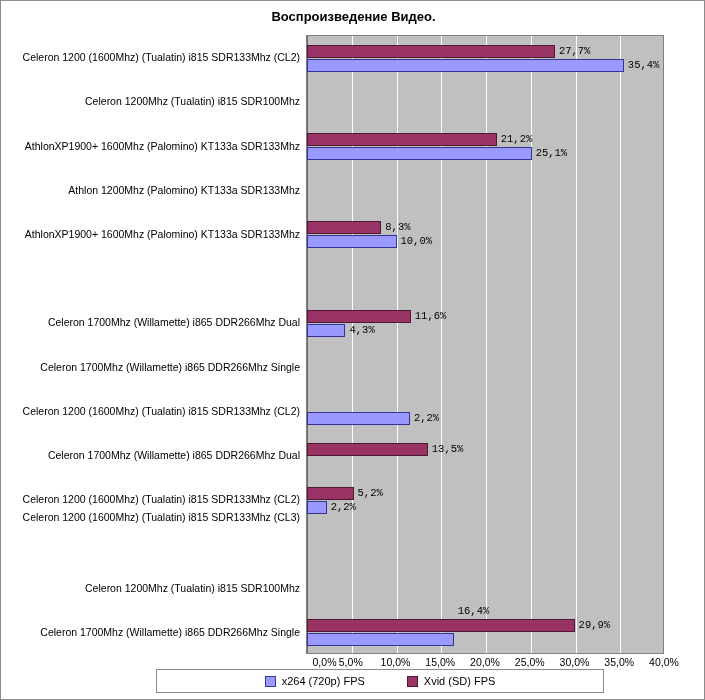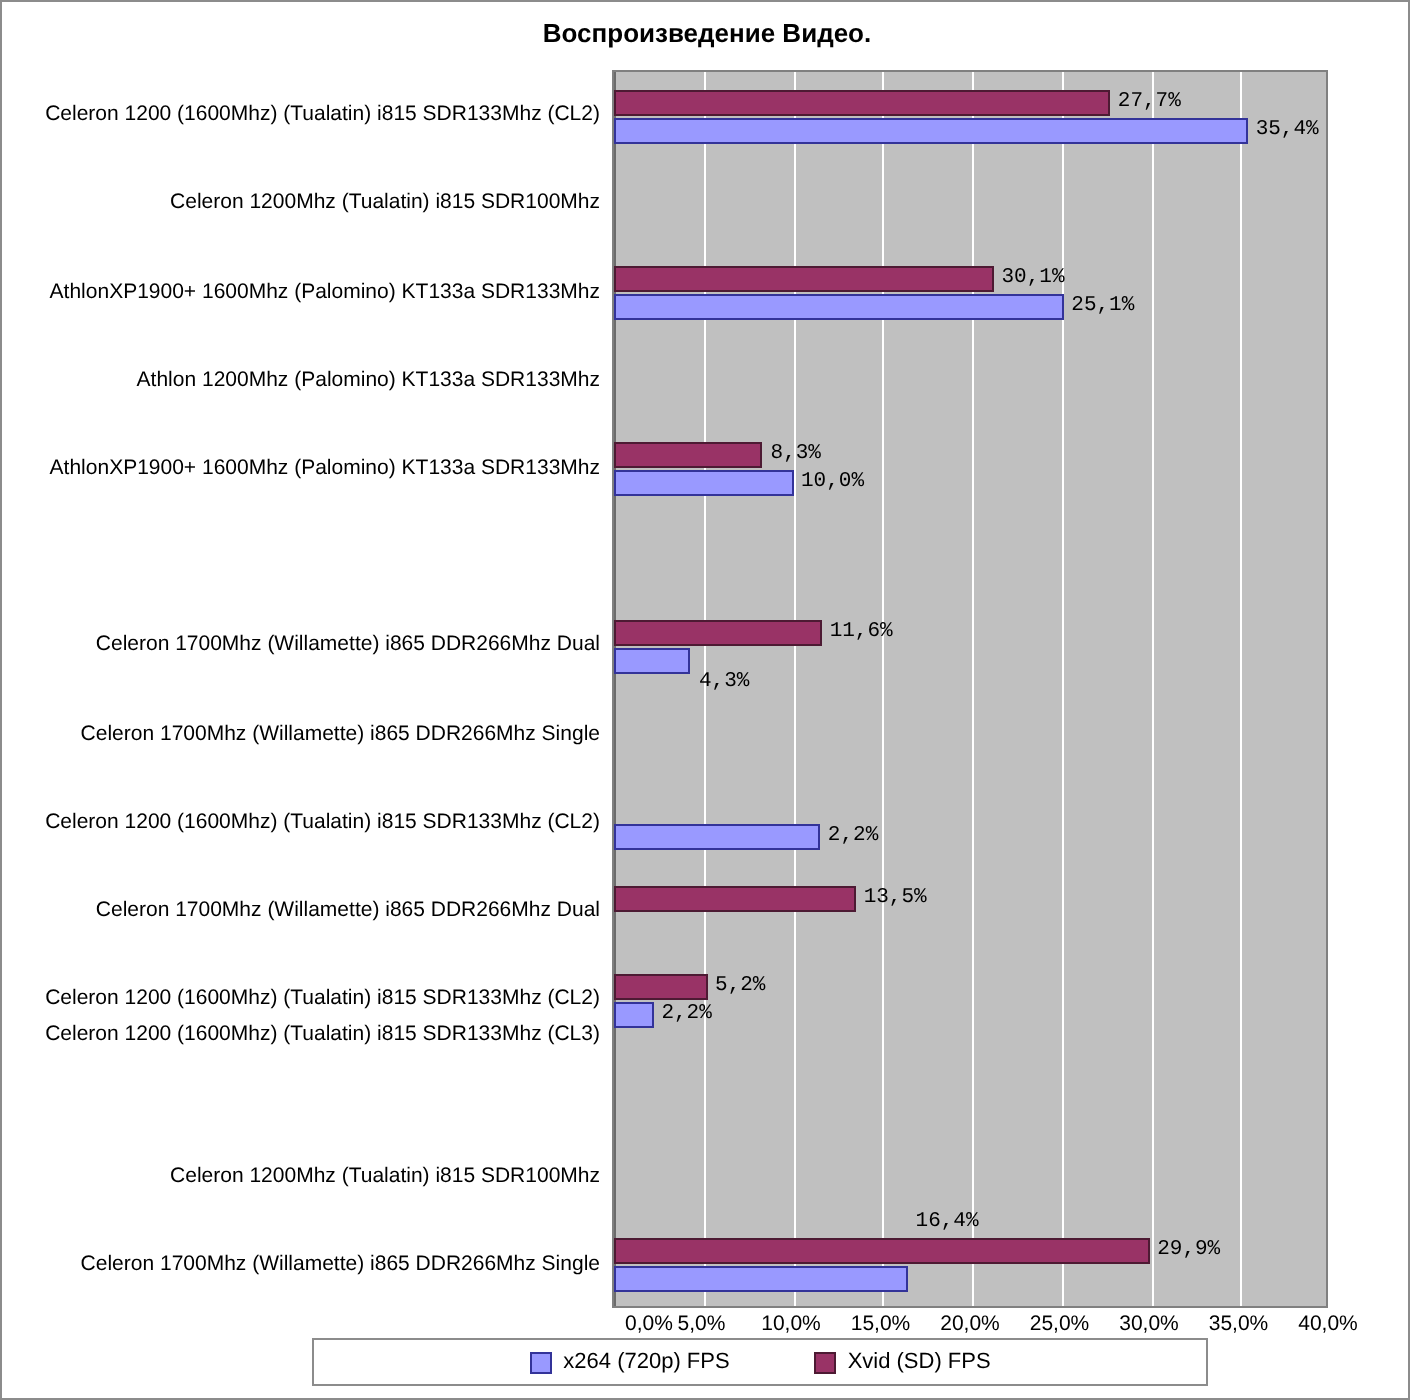--- a/index.html
+++ b/index.html
@@ -179,31 +179,31 @@
       <div class="vgrid" style="left: 179px;"></div>
       <div class="vgrid" style="left: 223.75px;"></div>
       <div class="vgrid" style="left: 268.5px;"></div>
       <div class="vgrid" style="left: 313.25px;"></div>
       <div class="vgrid" style="left: 358px;"></div>
       <div class="bar xvid" style="left: 0px; top: 8.60714px; width: 247.915px; height: 13px;"></div>
       <div class="bar-label" style="left: 251.915px; top: 9.60714px;">27,7%</div>
       <div class="bar x264" style="left: 0px; top: 22.6071px; width: 316.83px; height: 13px;"></div>
       <div class="bar-label" style="left: 320.83px; top: 23.6071px;">35,4%</div>
       <div class="bar xvid" style="left: 0px; top: 97.0357px; width: 189.74px; height: 13px;"></div>
-      <div class="bar-label" style="left: 193.74px; top: 98.0357px;">30,1%</div>
+      <div class="bar-label" style="left: 193.74px; top: 98.0357px;">21,2%</div>
       <div class="bar x264" style="left: 0px; top: 111.036px; width: 224.645px; height: 13px;"></div>
       <div class="bar-label" style="left: 228.645px; top: 112.036px;">25,1%</div>
       <div class="bar xvid" style="left: 0px; top: 185.464px; width: 74.285px; height: 13px;"></div>
       <div class="bar-label" style="left: 78.285px; top: 186.464px;">8,3%</div>
       <div class="bar x264" style="left: 0px; top: 199.464px; width: 89.5px; height: 13px;"></div>
       <div class="bar-label" style="left: 93.5px; top: 200.464px;">10,0%</div>
       <div class="bar xvid" style="left: 0px; top: 273.893px; width: 103.82px; height: 13px;"></div>
       <div class="bar-label" style="left: 107.82px; top: 274.893px;">11,6%</div>
       <div class="bar x264" style="left: 0px; top: 287.893px; width: 38.485px; height: 13px;"></div>
-      <div class="bar-label" style="left: 42.485px; top: 288.893px; margin-top: 11px;">4,3%</div>
+      <div class="bar-label" style="left: 42.485px; top: 288.893px;">4,3%</div>
       <div class="bar x264" style="left: 0px; top: 376.321px; width: 102.925px; height: 13px;"></div>
       <div class="bar-label" style="left: 106.925px; top: 377.321px;">2,2%</div>
       <div class="bar xvid" style="left: 0px; top: 406.536px; width: 120.825px; height: 13px;"></div>
       <div class="bar-label" style="left: 124.825px; top: 407.536px;">13,5%</div>
       <div class="bar xvid" style="left: 0px; top: 450.75px; width: 46.54px; height: 13px;"></div>
       <div class="bar-label" style="left: 50.54px; top: 451.75px;">5,2%</div>
       <div class="bar x264" style="left: 0px; top: 464.75px; width: 19.69px; height: 13px;"></div>
       <div class="bar-label" style="left: 23.69px; top: 465.75px;">2,2%</div>
       <div class="bar xvid" style="left: 0px; top: 583.393px; width: 267.605px; height: 13px;"></div>
       <div class="bar-label" style="left: 271.605px; top: 584.393px;">29,9%</div>

